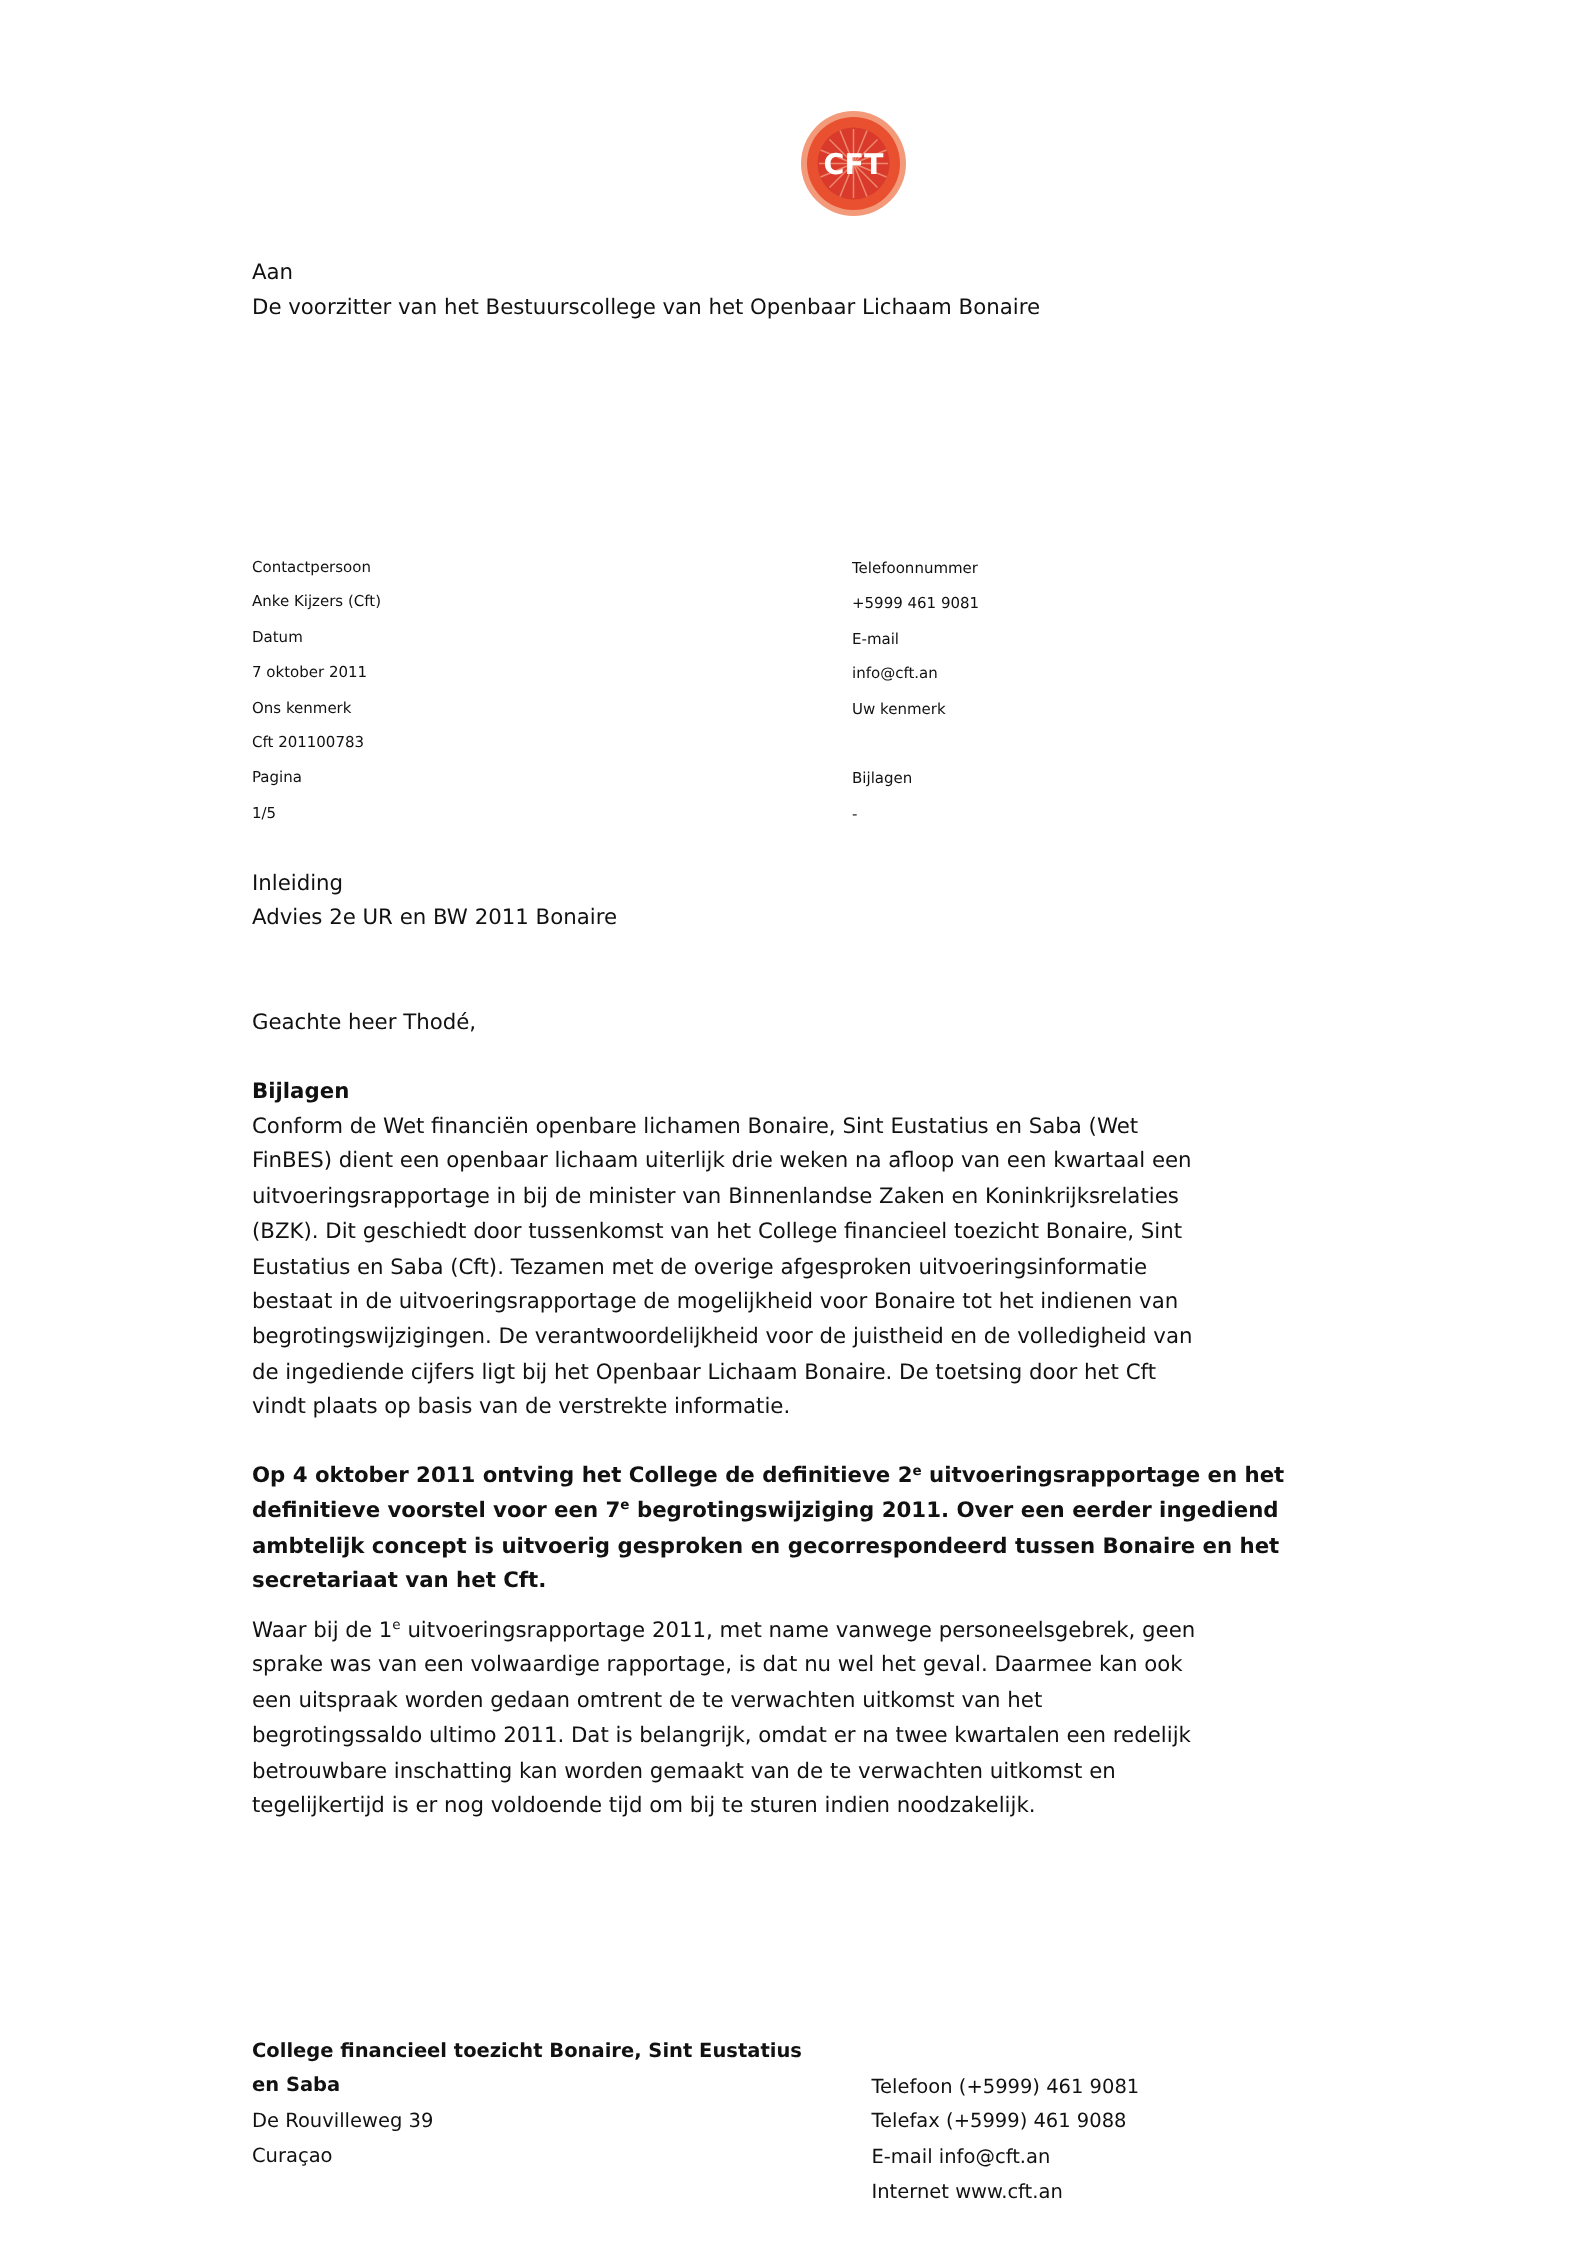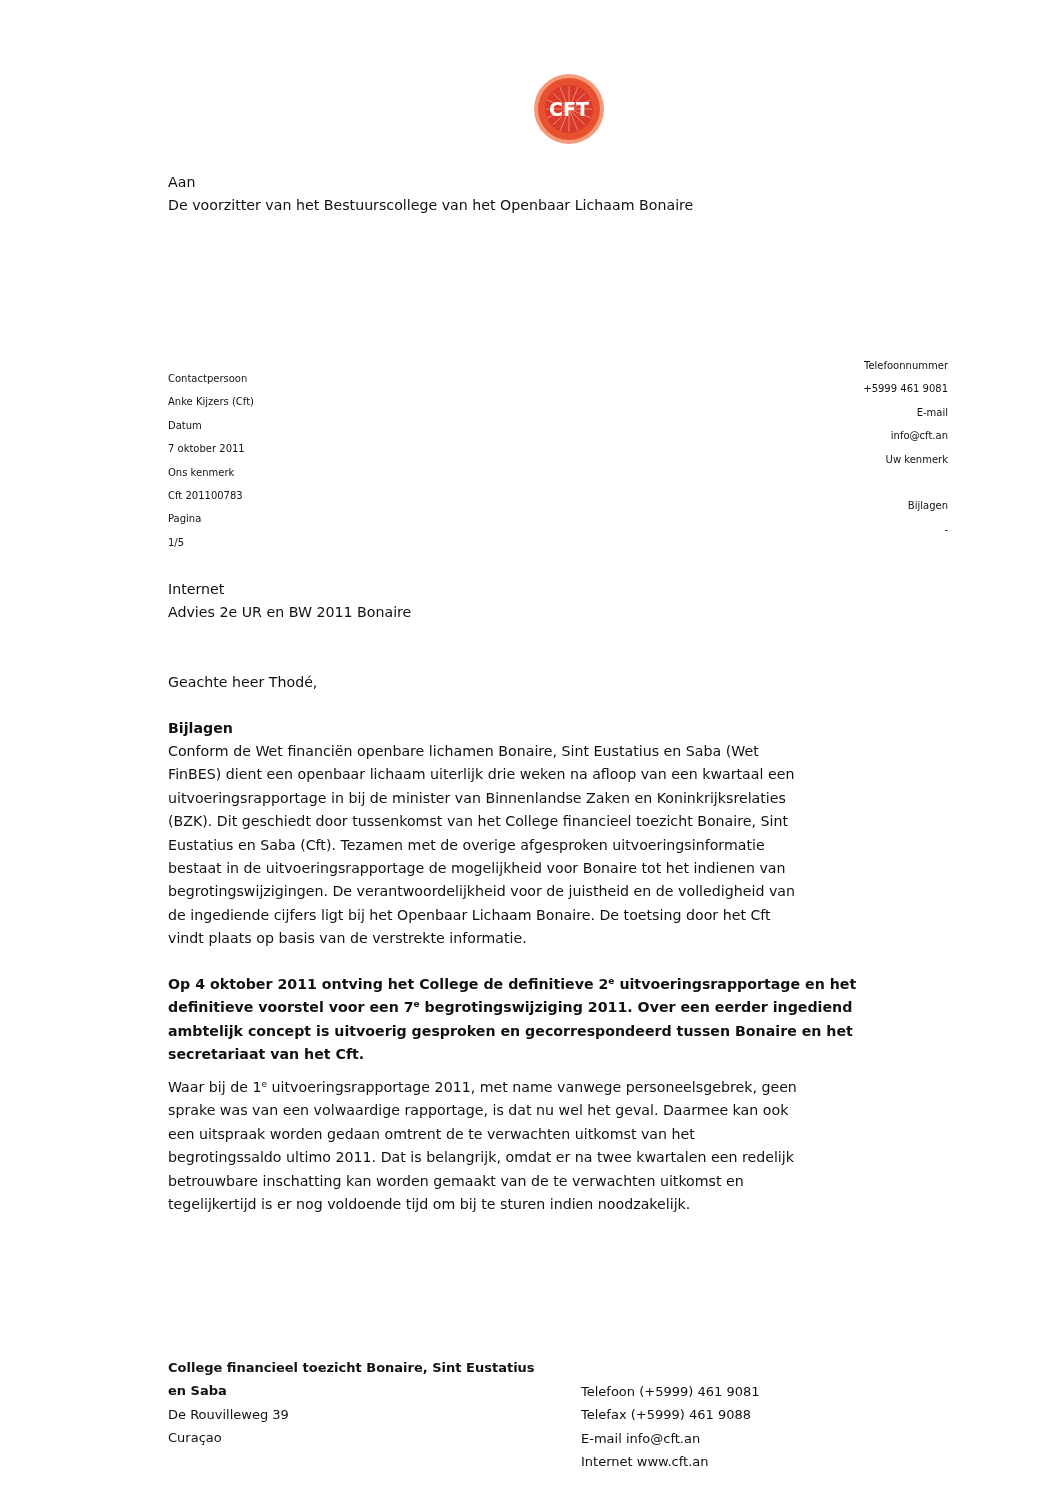--- a/index.html
+++ b/index.html
@@ -45,32 +45,32 @@
   <span class="line">Contactpersoon</span>
   <span class="line">Anke Kijzers (Cft)</span>
   <span class="line">Datum</span>
   <span class="line">7 oktober 2011</span>
   <span class="line">Ons kenmerk</span>
   <span class="line">Cft 201100783</span>
   <span class="line">Pagina</span>
   <span class="line">1/5</span>
 </div>
 
-<div class="abs meta-col" style="left:568px; top:354px;text-align:right;">
+<div class="abs meta-col" style="left:568px; top:368px;">
   <span class="line">Telefoonnummer</span>
   <span class="line">+5999 461 9081</span>
   <span class="line">E-mail</span>
   <span class="line">info@cft.an</span>
   <span class="line">Uw kenmerk</span>
   <span class="line">&nbsp;</span>
   <span class="line">Bijlagen</span>
   <span class="line">-</span>
 </div>
 
-<div class="abs t" style="left:168px; top:578px;">Internet</div>
+<div class="abs t" style="left:168px; top:578px;">Inleiding</div>
 <div class="abs t" style="left:168px; top:601px;">Advies 2e UR en BW 2011 Bonaire</div>
 
 <div class="abs t" style="left:168px; top:671px;">Geachte heer Thodé,</div>
 
 <div class="abs t bold" style="left:168px; top:717px;">Bijlagen</div>
 
 <div class="abs para" style="top:740px;">
   <span class="line">Conform de Wet financiën openbare lichamen Bonaire, Sint Eustatius en Saba (Wet</span>
   <span class="line">FinBES) dient een openbaar lichaam uiterlijk drie weken na afloop van een kwartaal een</span>
   <span class="line">uitvoeringsrapportage in bij de minister van Binnenlandse Zaken en Koninkrijksrelaties</span>

